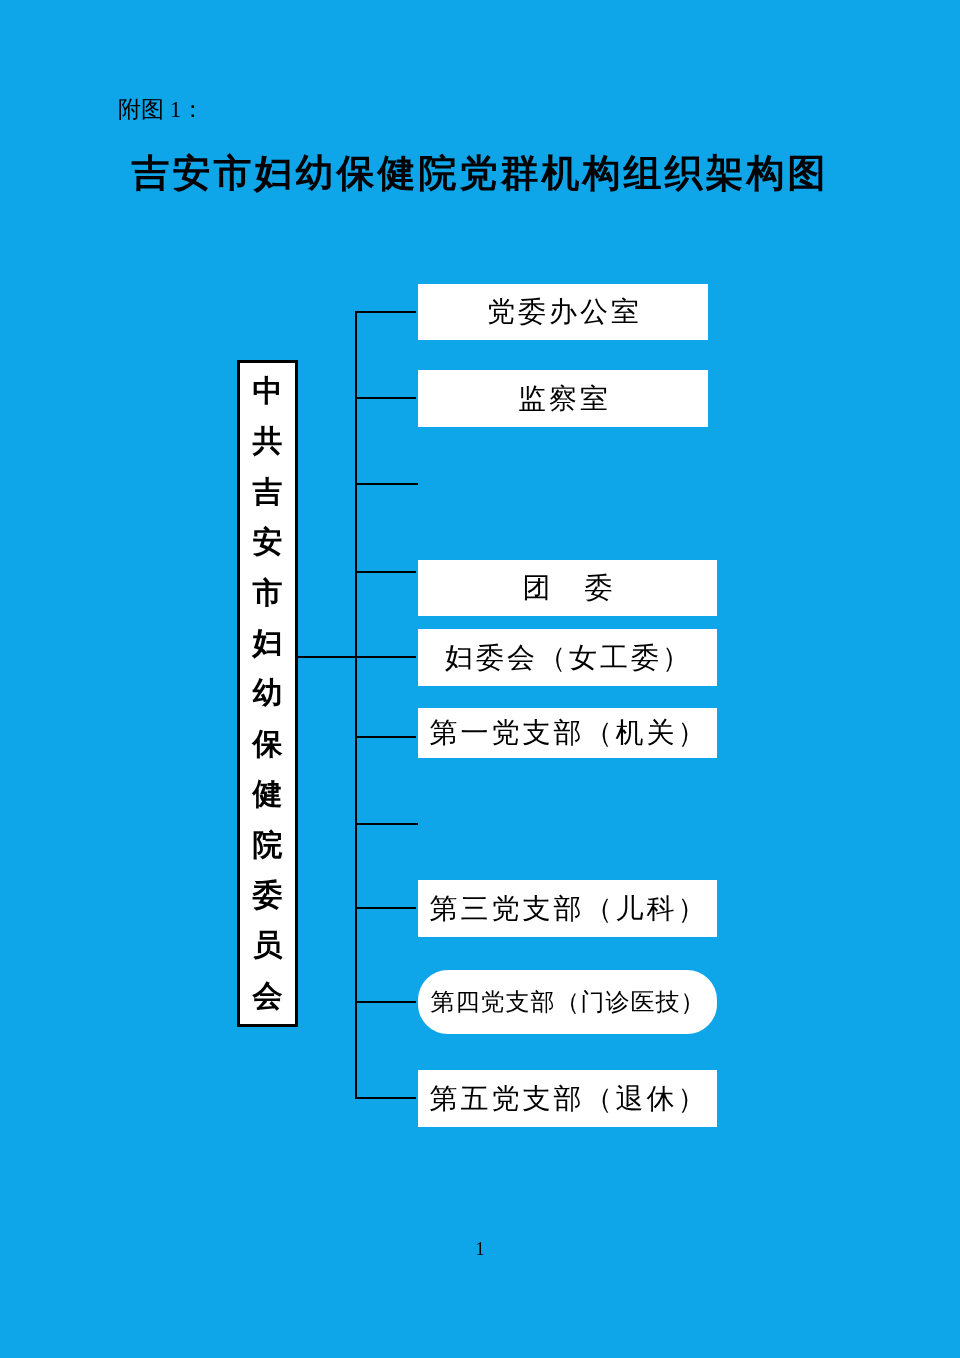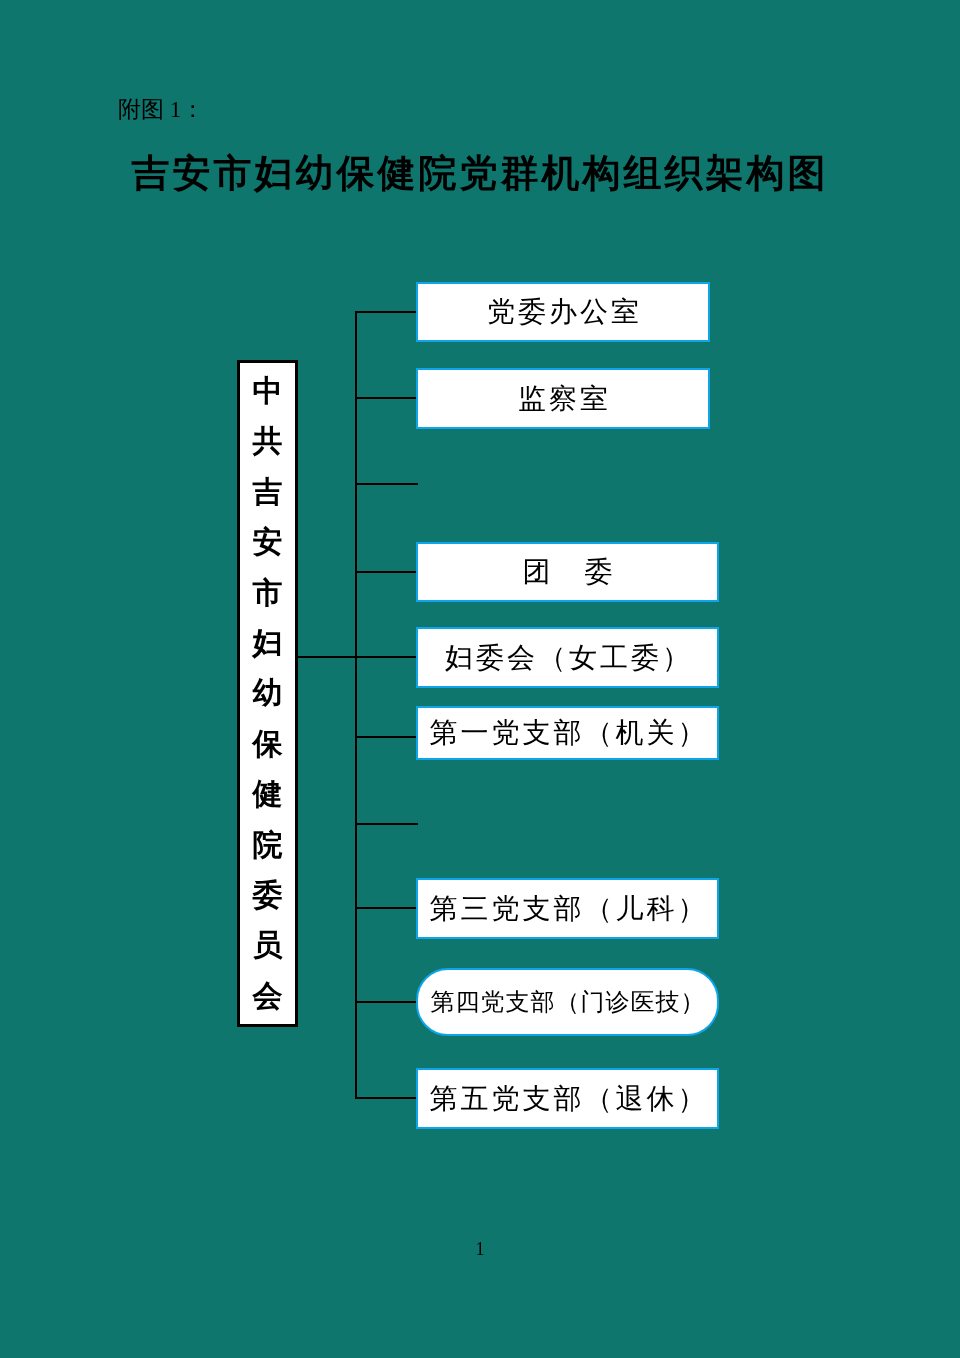--- a/index.html
+++ b/index.html
@@ -4,21 +4,21 @@
 <style>
   html, body {
     margin: 0;
     padding: 0;
     background: #ffffff;
   }
   .page {
     position: relative;
     width: 960px;
     height: 1358px;
-    background: #0f766e;
+    background: #0ea5e9;
     color: #000000;
     font-family: "Liberation Serif", "DejaVu Serif", serif;
     overflow: hidden;
   }
   .figure-label {
     position: absolute;
     left: 118px;
     top: 96px;
     font-size: 23px;
     line-height: 1.2;
@@ -142,21 +142,21 @@
           <div>员</div>
           <div>会</div>
         </div>
     </div>
 
     <div class="node" style="top:282px;height:60px;width:294px">党委办公室</div>
 
     <div class="node" style="top:368px;height:61px;width:294px">监察室</div>
 
 
-    <div class="node" style="top:542px;height:60px;width:303px">团　委</div>
+    <div class="node" style="top:558px;height:60px;width:303px">团　委</div>
 
     <div class="node" style="top:627px;height:61px;width:303px">妇委会（女工委）</div>
 
     <div class="node" style="top:706px;height:54px;width:303px">第一党支部（机关）</div>
 
 
     <div class="node" style="top:878px;height:61px;width:303px">第三党支部（儿科）</div>
 
     <div class="node compact" style="top:968px;height:68px;width:303px">第四党支部（门诊医技）</div>
 

